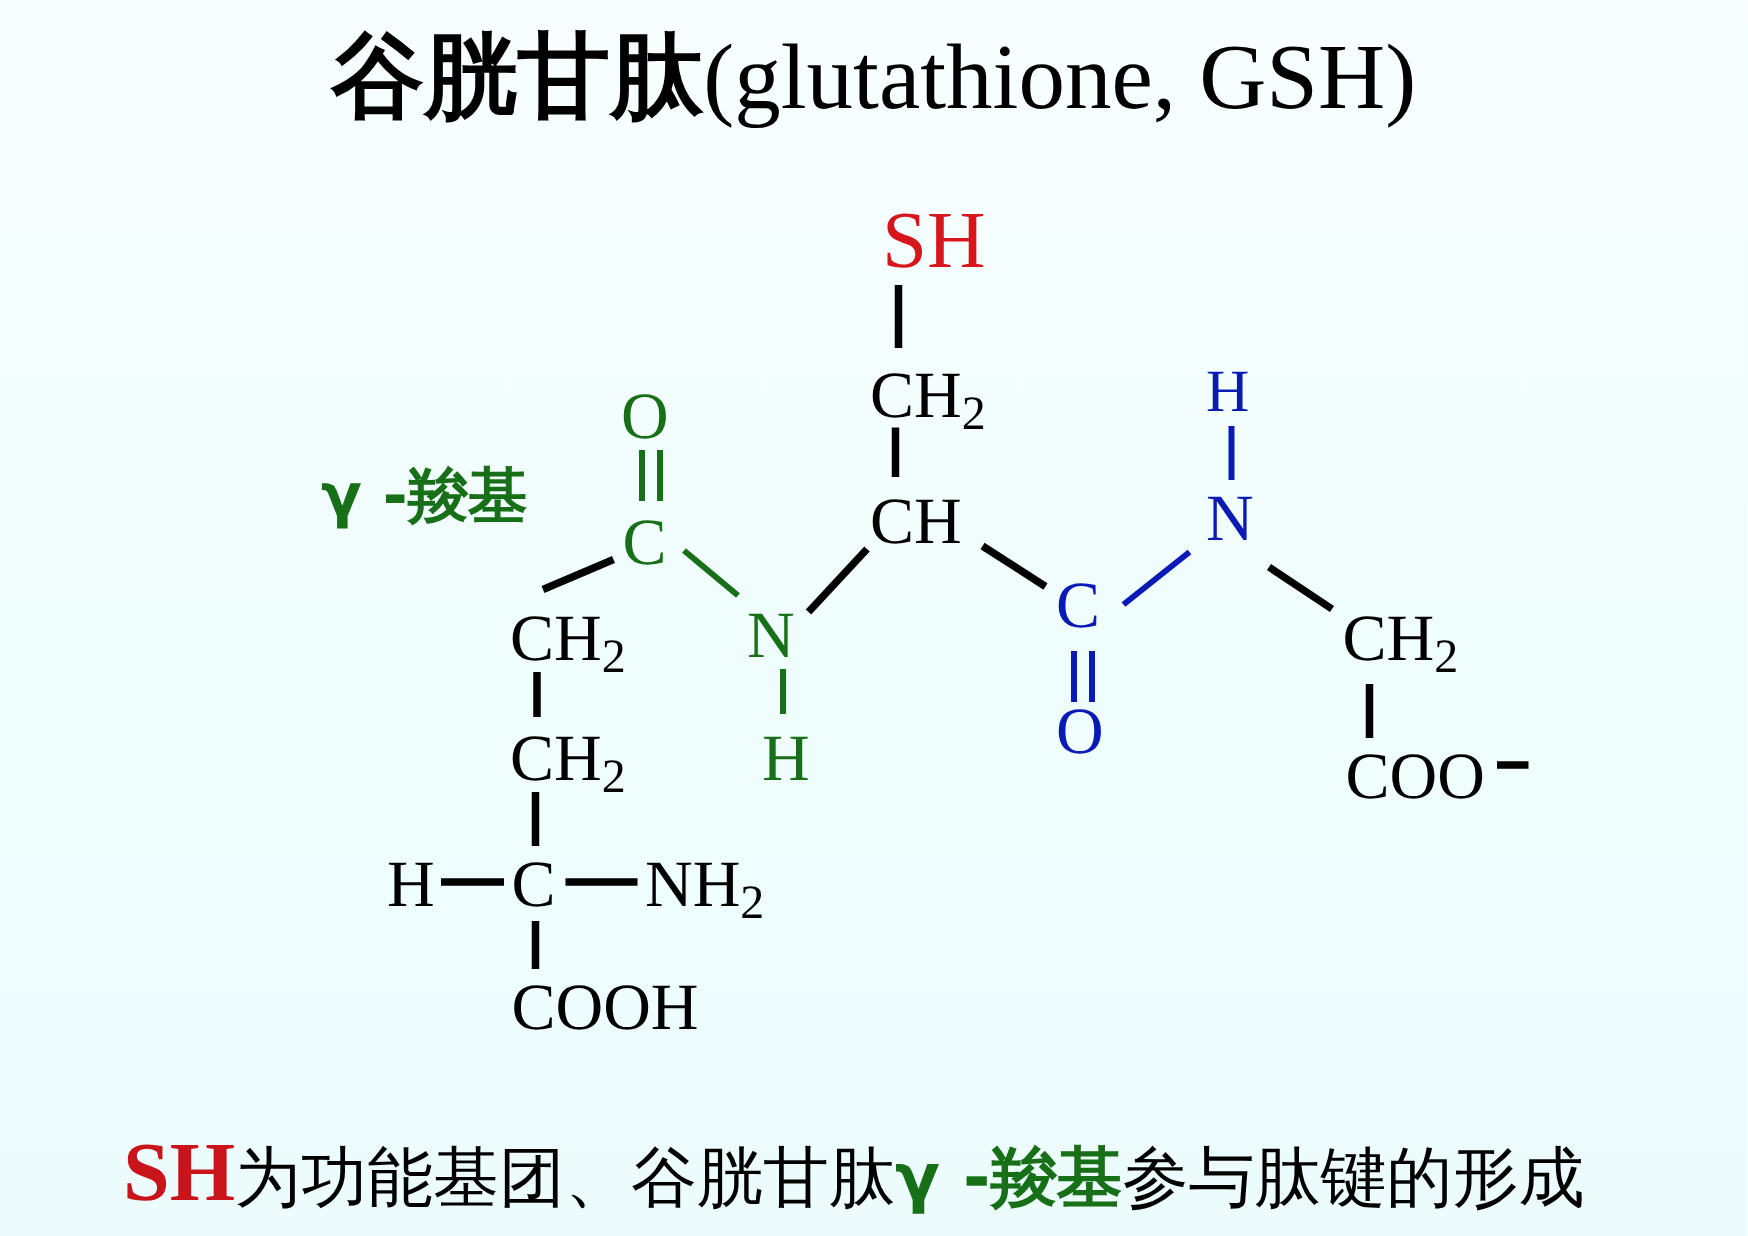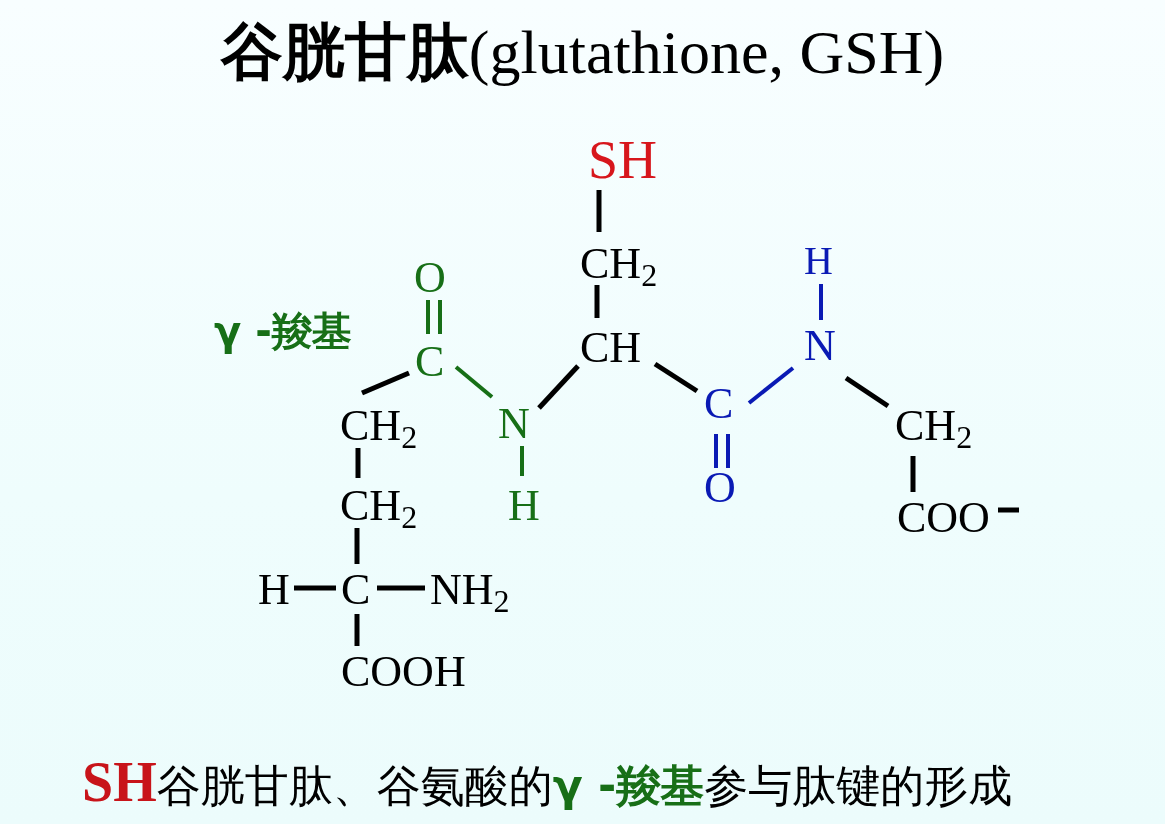--- a/index.html
+++ b/index.html
@@ -79,13 +79,13 @@
   <line x1="357" y1="528" x2="357" y2="564" stroke="#000" stroke-width="5"></line>
   <text x="258" y="604" font-size="44" fill="#000">H</text>
   <line x1="294" y1="588" x2="336" y2="588" stroke="#000" stroke-width="5"></line>
   <text x="341" y="604" font-size="44" fill="#000">C</text>
   <line x1="377" y1="588" x2="425" y2="588" stroke="#000" stroke-width="5"></line>
   <text x="430" y="604" font-size="44" fill="#000"><tspan>NH</tspan><tspan font-size="32" dy="8">2</tspan></text>
   <line x1="357" y1="614" x2="357" y2="646" stroke="#000" stroke-width="5"></line>
   <text x="341" y="686" font-size="44" fill="#000">COOH</text>
 </svg>
 
-<div class="caption"><span class="sh">SH</span><span>谷胱甘肽、谷氨酸的</span><span class="gamma">γ -羧基</span><span>参与肽键的形成</span></div>
+<div class="caption"><span class="sh">SH</span><span>为功能基团、谷胱甘肽</span><span class="gamma">γ -羧基</span><span>参与肽键的形成</span></div>
 
 </body></html>

